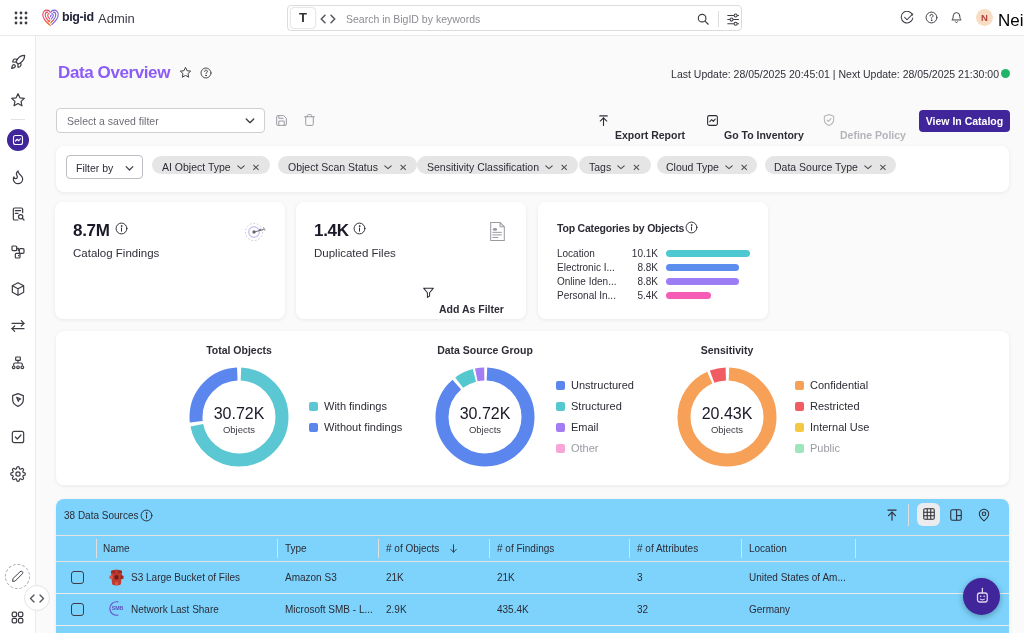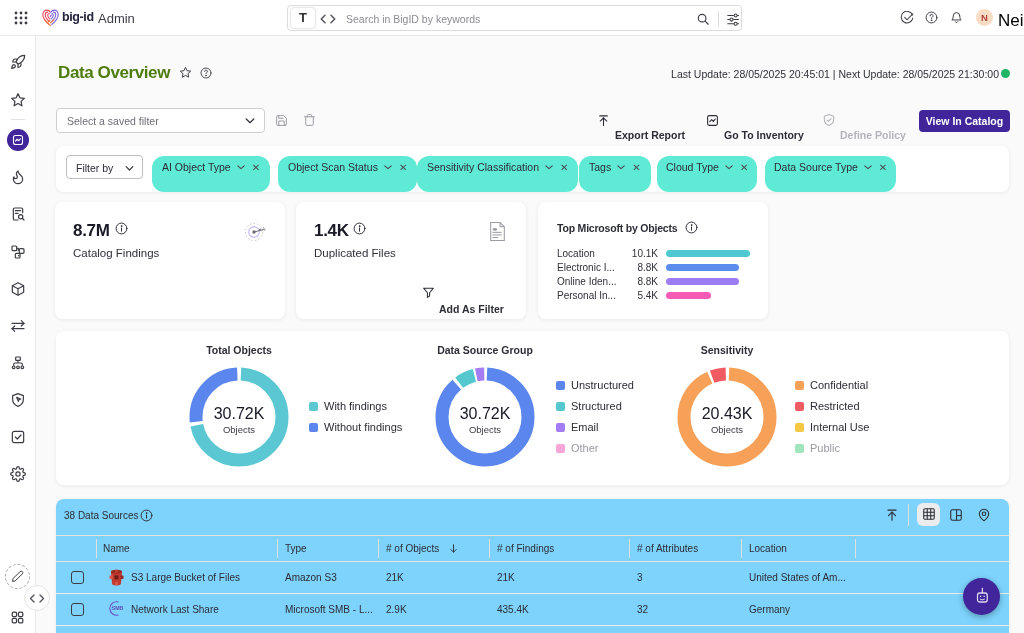--- a/index.html
+++ b/index.html
@@ -13,35 +13,35 @@
 #main { position:absolute; left:37px; top:36px; width:987px; height:597px; background:#fafafa; }
 svg { display:block; }
 
 
 #searchbar { position:absolute; left:287px; top:5px; width:455px; height:26px; border:1px solid #dcdcdc; border-radius:4px; background:#fff; }
 #tbtn { position:absolute; left:3px; top:2px; width:24px; height:20px; background:#fff; border-radius:3px; box-shadow:0 0 2px rgba(0,0,0,0.35); text-align:center; font-size:13px; font-weight:bold; color:#333; line-height:20px; }
 #codeico { position:absolute; left:31px; top:4px; color:#555; }
 #searchph { position:absolute; left:58px; top:7px; font-size:10.5px; color:#8b8b92; }
 
 
-#title { position:absolute; left:58px; top:63px; font-size:17px; font-weight:bold; color:#4d7c0f; letter-spacing:-0.4px; }
+#title { position:absolute; left:58px; top:63px; font-size:17px; font-weight:bold; color:#8b5cf6; letter-spacing:-0.4px; }
 #lastupd { position:absolute; right:25px; top:68px; font-size:10.5px; color:#30303a;text-align:right; }
 #greendot { position:absolute; right:14px; top:69px; width:9px; height:9px; border-radius:50%; background:#21b467; }
 
 
 .ctl-text { font-size:10.5px; font-weight:bold; color:#2c2c36;margin-top:16px; }
 #savedfilter { position:absolute; left:56px; top:108px; width:209px; height:25px; background:#fff; border:1px solid #cfcfcf; border-radius:4px; }
 #savedfilter span { position:absolute; left:10px; top:6px; font-size:10.5px; color:#6e6e78; }
 #viewcatalog { position:absolute; left:919px; top:110px; width:91px; height:22px; background:#41269b; border-radius:4px; color:#fff; font-size:10.5px; font-weight:bold; text-align:center; line-height:22px; }
 
 
 #filtercard { position:absolute; left:56px; top:146px; width:953px; height:46px; background:#fff; border-radius:8px; box-shadow:0 1px 4px rgba(0,0,0,0.07); }
 #filterby { position:absolute; left:10px; top:9px; width:77px; height:24px; border:1px solid #bdbdc4; border-radius:4px; background:#fff; }
 #filterby span { position:absolute; left:9px; top:6px; font-size:10.5px; color:#2c2c36; }
-.chip { position:absolute; top:10px; height:36px; background:#5eead4; border-radius:12px; font-size:10.5px; color:#2c2c36; line-height:22px; padding:0 10px; white-space:nowrap; }
+.chip { position:absolute; top:10px; height:18px; background:#e5e5e5; border-radius:12px; font-size:10.5px; color:#2c2c36; line-height:22px; padding:0 10px; white-space:nowrap; }
 .chip svg.cv { display:inline-block; vertical-align:1px; margin-left:6px; }
 .chip .cx { color:#4a4a52; font-size:10px; margin-left:7px; }
 
 
 .card { position:absolute; top:202px; width:230px; height:117px; background:#fff; border-radius:8px; box-shadow:0 1px 4px rgba(0,0,0,0.07); }
 .bignum { position:absolute; left:18px; top:19px; font-size:17px; font-weight:bold; color:#191927; letter-spacing:-0.3px; }
 .cardlabel { position:absolute; left:18px; top:45px; font-size:11.5px; color:#30303a; }
 
 
 #donutcard { position:absolute; left:56px; top:331px; width:953px; height:154px; background:#fff; border-radius:8px; box-shadow:0 1px 4px rgba(0,0,0,0.07); }
@@ -345,21 +345,21 @@
       <line x1="4" y1="13" x2="15" y2="13"></line>
         <line x1="4" y1="16" x2="15" y2="16"></line>
         <line x1="4" y1="19" x2="11" y2="19"></line>
     </svg>
     <svg class="abs" style="left:126px;top:84px" width="13" height="13" viewBox="0 0 24 24" fill="none" stroke="#2c2c36" stroke-width="1.9" stroke-linejoin="round">
         <path d="M3 4 h18 l-7 8.5 v6 l-4 2.5 v-8.5 z"></path>
       </svg>
     <div class="abs ctl-text" style="left:143px;top:85px;font-size:10.5px">Add As Filter</div>
   </div>
   <div class="card" style="left:538px">
-    <div class="abs" style="left:19px;top:20px;font-size:10.5px;font-weight:bold;color:#2c2c36;letter-spacing:-0.2px">Top Microsoft by Objects</div>
+    <div class="abs" style="left:19px;top:20px;font-size:10.5px;font-weight:bold;color:#2c2c36;letter-spacing:-0.2px">Top Categories by Objects</div>
     <svg class="abs" style="left:147px;top:19px" width="13" height="13" viewBox="0 0 24 24" fill="none" stroke="#2c2c36" stroke-width="1.8" stroke-linecap="round">
         <circle cx="12" cy="12" r="10"></circle>
         <line x1="12" y1="11" x2="12" y2="17"></line>
         <circle cx="12" cy="7.5" r="0.7" fill="#2c2c36"></circle>
       </svg>
     <div class="abs" style="left:19px;top:46px;font-size:10px;color:#30303a">Location</div>
     <div class="abs" style="left:90px;top:46px;width:30px;text-align:right;font-size:10px;color:#30303a">10.1K</div>
     <div class="abs" style="left:128px;top:48px;width:84px;height:7px;border-radius:4px;background:#4ec9d2"></div>
     <div class="abs" style="left:19px;top:60px;font-size:10px;color:#30303a">Electronic I...</div>
     <div class="abs" style="left:90px;top:60px;width:30px;text-align:right;font-size:10px;color:#30303a">8.8K</div>

